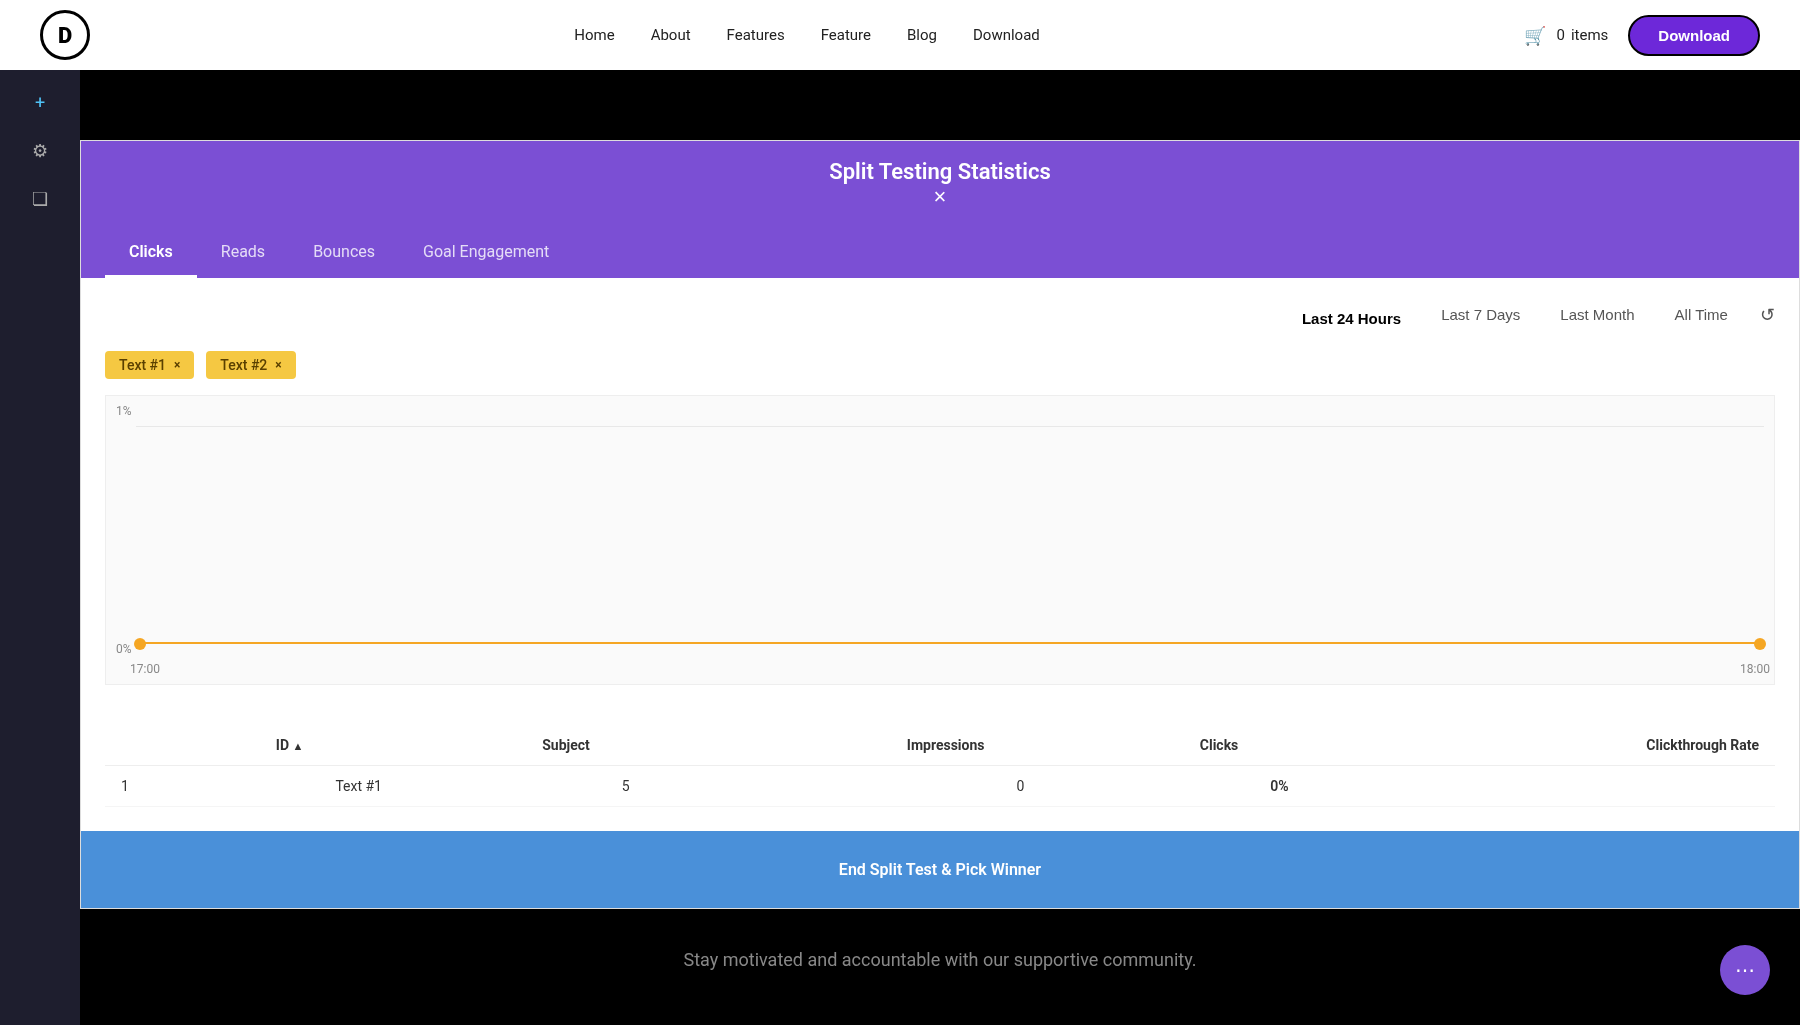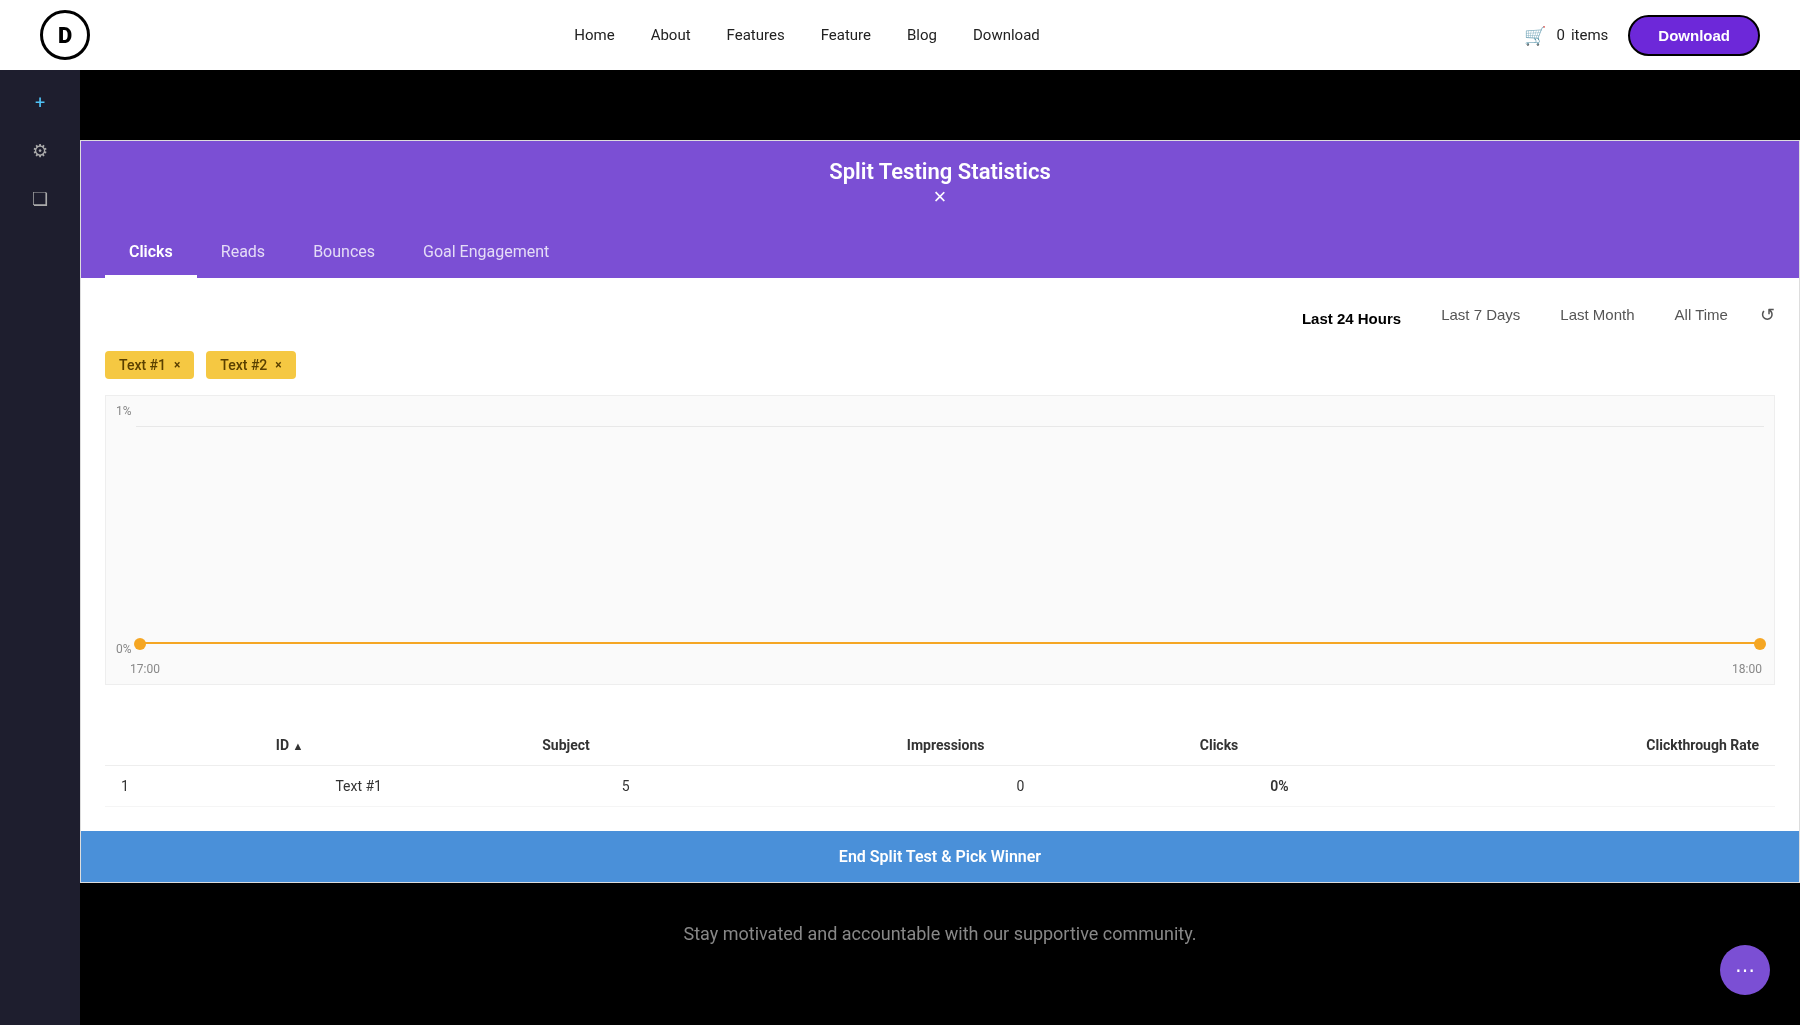--- a/index.html
+++ b/index.html
@@ -259,21 +259,21 @@
     .chart-x-label-left {
       position: absolute;
       bottom: 8px;
       left: 24px;
       font-size: 12px;
       color: #888;
     }
     .chart-x-label-right {
       position: absolute;
       bottom: 8px;
-      right: 12px;
+      right: 4px;
       font-size: 12px;
       color: #888;
     }
     .chart-top-line {
       position: absolute;
       top: 30px;
       left: 30px;
       right: 10px;
       height: 1px;
       background: #e8e8e8;
@@ -303,21 +303,21 @@
     .clickthrough-rate {
       color: #4caf50;
       font-weight: 600;
     }
 
     
     .end-split-bar {
       background: #4a90d9;
       color: #fff;
       text-align: center;
-      padding: 16px;
+      padding: 29px;
       font-size: 16px;
       font-weight: 600;
       cursor: pointer;
       width: 100%;
     }
 
     
     .bottom-section {
       background: #000;
       padding: 40px 20px 20px;

